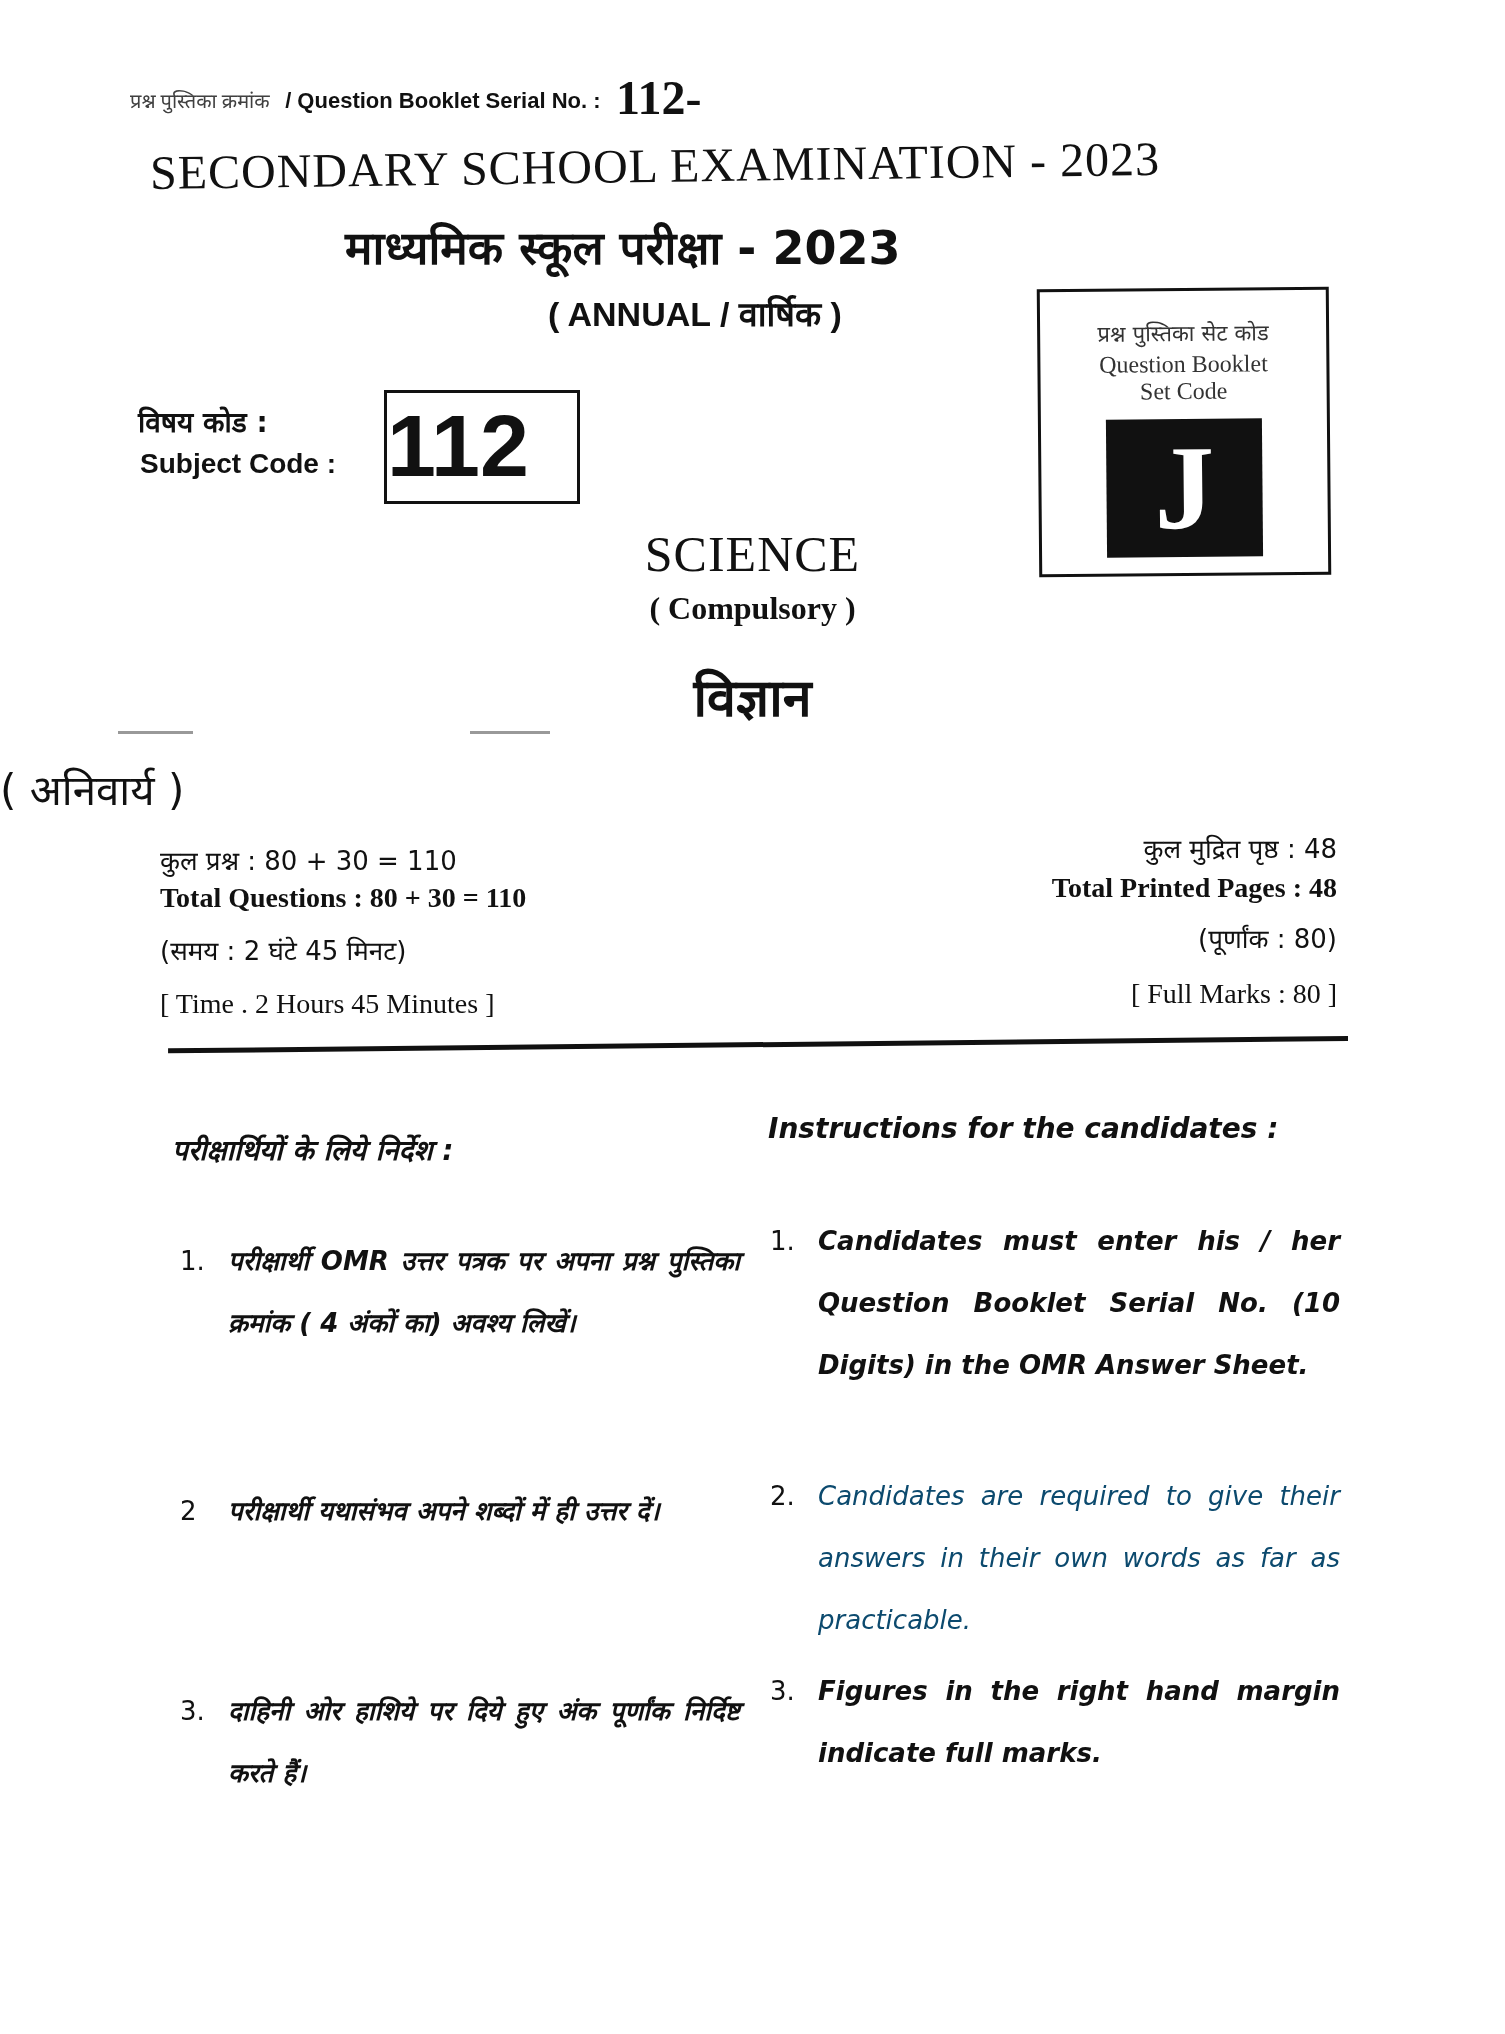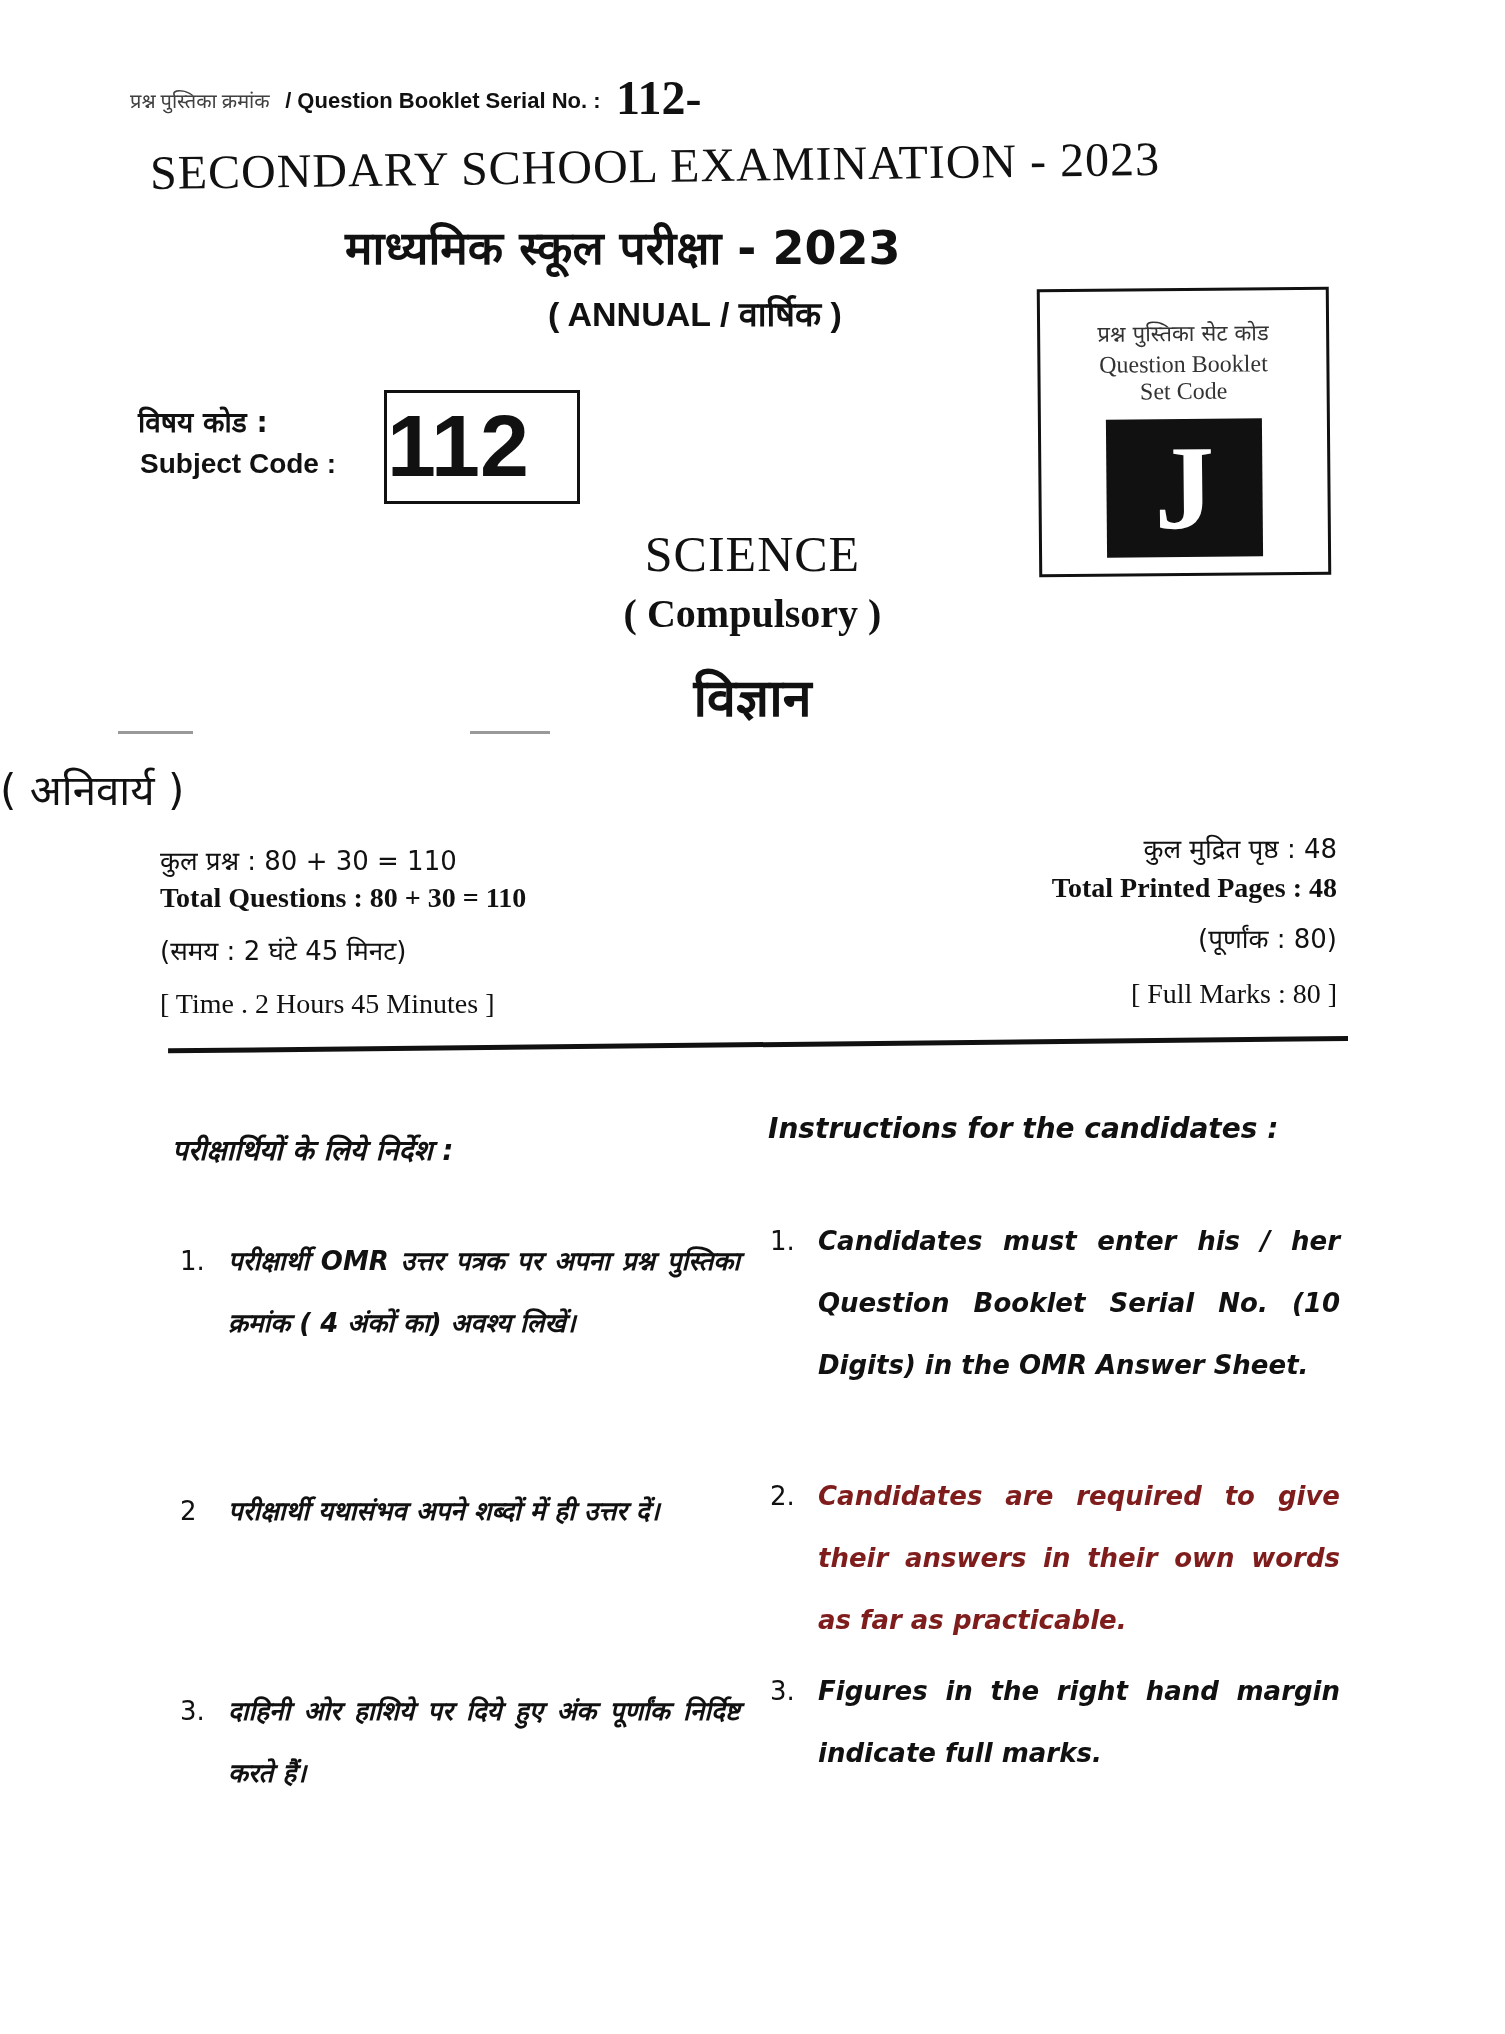--- a/index.html
+++ b/index.html
@@ -38,21 +38,21 @@
   
   .subj-hi { left: 138px; top: 402px; font-size: 28px; font-weight: bold; font-family: "DejaVu Sans", sans-serif; }
   .subj-en { left: 140px; top: 448px; font-size: 28px; font-weight: bold; font-family: "Liberation Sans", sans-serif; }
   .subjbox {
     left: 384px; top: 390px; width: 196px; height: 114px;
     border: 3px solid #111; box-sizing: border-box; 
     font-family: "Liberation Sans", sans-serif; font-weight: bold; font-size: 88px; line-height: 106px;
   }
 
   .science { left: 0; width: 1505px; text-align: center; top: 525px; font-size: 50px; font-weight: normal; letter-spacing: 1px; }
-  .compulsory { left: 0; width: 1505px; text-align: center; top: 590px; font-size: 40px; font-weight: bold; }
+  .compulsory { left: 0; width: 1505px; text-align: center; top: 590px; font-size: 32px; font-weight: bold; }
   .vigyan { left: 0; width: 1505px; text-align: center; top: 660px; font-size: 52px; font-weight: bold; font-family: "DejaVu Sans", sans-serif; }
   .anivarya { left: 0; width: 1505px; top: 760px; font-size: 42px; font-family: "DejaVu Sans", sans-serif; }
 
   .dash { position: absolute; height: 3px; background: #999; }
 
   
   .info { font-size: 28px; }
   .info.bold { font-weight: bold; }
   .info.hi { font-family: "DejaVu Sans", sans-serif; font-size: 26px; }
   .right { text-align: right; }
@@ -63,21 +63,21 @@
   .instr-head-hi { left: 172px; top: 1130px; font-size: 28px; font-weight: bold; font-style: italic; font-family: "DejaVu Sans", sans-serif; }
   .instr-head-en { left: 768px; top: 1112px; font-size: 28px; font-weight: bold; font-style: italic; font-family: "DejaVu Sans", sans-serif; }
 
   .col-hi { position: absolute; left: 180px; width: 560px; font-family: "DejaVu Sans", sans-serif; font-style: italic; }
   .col-en { position: absolute; left: 770px; width: 570px; font-family: "DejaVu Sans", sans-serif; font-style: italic; }
   .item { position: absolute; left: 0; width: 100%; font-size: 26px; line-height: 62px; }
   .item .n { position: absolute; left: 0; top: 0; font-style: normal; }
   .item .t { display: block; margin-left: 48px; text-align: justify; text-align-last: left; }
   .col-hi .item .t { font-weight: bold; }
   .col-en .item.b .t { font-weight: bold; }
-  .col-en .item.r .t { font-weight: bold; color: #7f1d1d; }
+  .col-en .item.r .t { font-weight: normal; color: #0c4a6e; }
 </style>
 </head>
 <body>
 
 <div class="abs serial">
   <span class="hi">प्रश्न पुस्तिका क्रमांक</span>
   <span class="en">/ Question Booklet Serial No. :</span>
   <span class="num">112-</span>
 </div>
 

